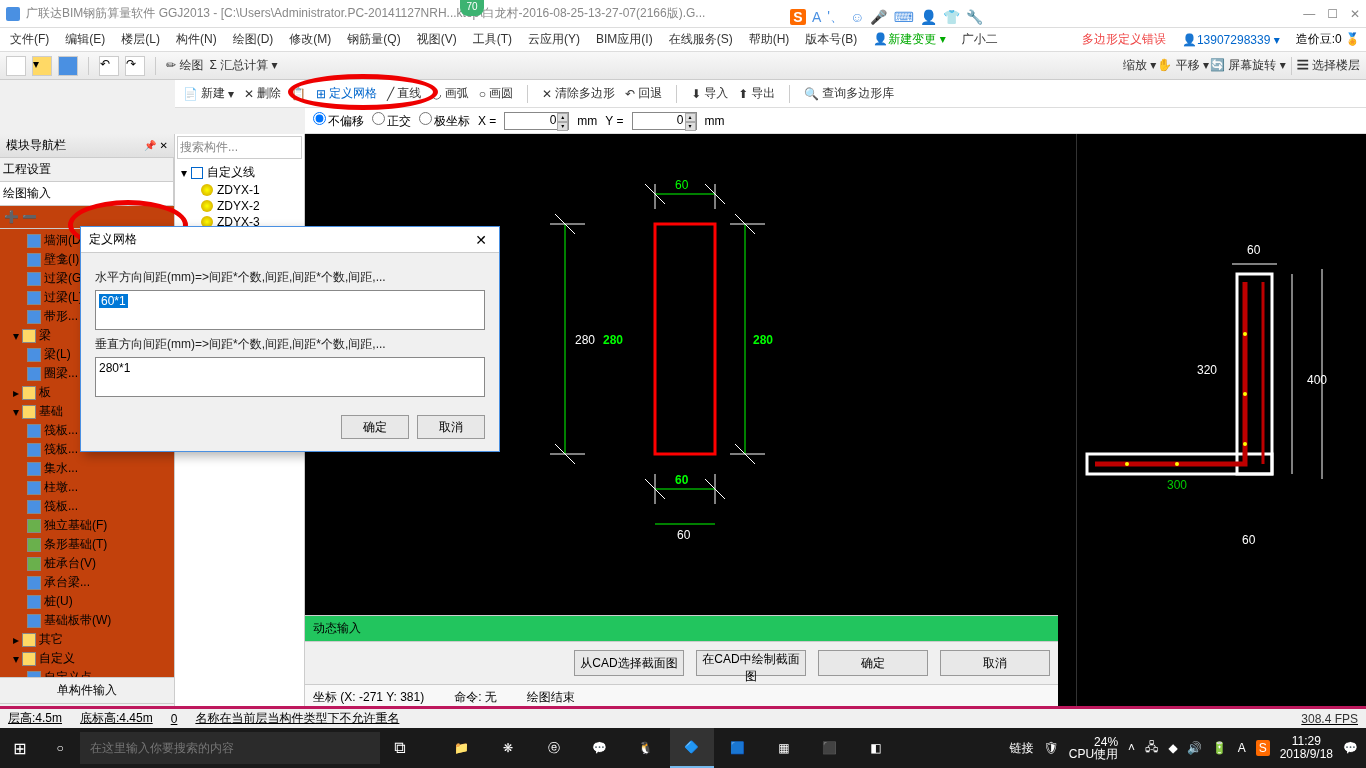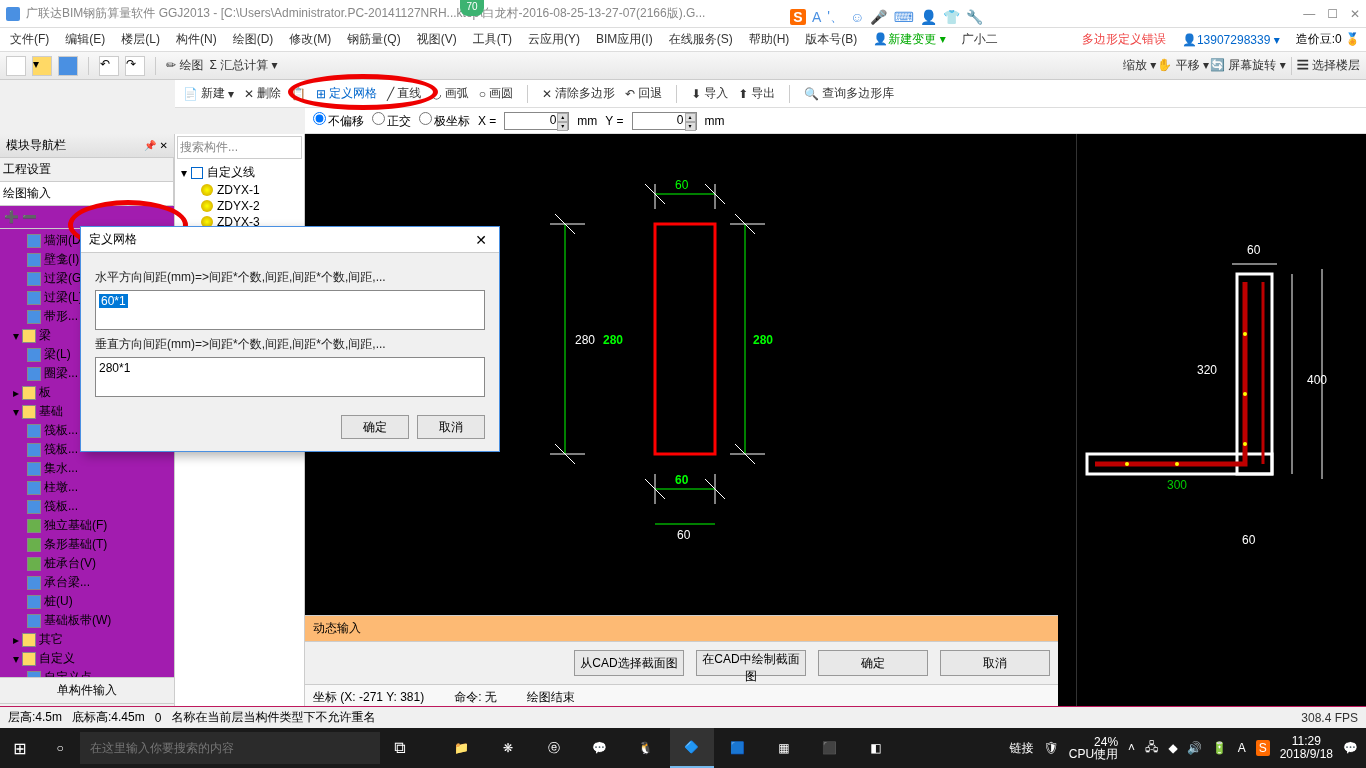--- a/index.html
+++ b/index.html
@@ -27,21 +27,21 @@
 .sub-toolbar .item { color: #333; cursor: pointer; display: flex; align-items: center; gap: 3px; }
 .sub-toolbar .hl { color: #000; position: relative; }
 .red-ellipse1 { position: absolute; left: 288px; top: 74px; width: 150px; height: 36px; border: 5px solid #e00; border-radius: 50%; z-index: 5; pointer-events: none; }
 .red-ellipse2 { position: absolute; left: 68px; top: 200px; width: 120px; height: 50px; border: 5px solid #e00; border-radius: 50%; z-index: 5; pointer-events: none; }
 .coord-bar { height: 26px; background: #fff; display: flex; align-items: center; padding: 0 8px; gap: 8px; margin-left: 305px; border-bottom: 1px solid #ddd; }
 .coord-bar input[type=radio] { margin-right: 2px; }
 .coord-bar .numbox { width: 65px; height: 18px; border: 1px solid #888; text-align: right; padding-right: 12px; background: #fff; position: relative; }
 .coord-bar .spin { position: absolute; right: 0; top: 0; width: 11px; height: 18px; display: flex; flex-direction: column; }
 .coord-bar .spin div { flex: 1; background: #ddd; border: 1px solid #aaa; font-size: 6px; text-align: center; line-height: 7px; }
 .main-area { display: flex; height: 596px; }
-.left-panel { width: 175px; background: #a21caf; border-right: 1px solid #ccc; display: flex; flex-direction: column; }
+.left-panel { width: 175px; background: #c2410c; border-right: 1px solid #ccc; display: flex; flex-direction: column; }
 .panel-header { background: linear-gradient(#f0f0f0,#e0e0e0); border-bottom: 1px solid #ccc; padding: 3px 6px; display: flex; justify-content: space-between; align-items: center; }
 .panel-header .pin { font-size: 10px; }
 .panel-tabs { display: flex; border-bottom: 1px solid #ccc; }
 .panel-tab { flex: 1; text-align: left; padding: 3px; background: #f0f0f0; border-right: 1px solid #ccc; cursor: pointer; }
 .panel-tab.active { background: #fff; }
 .small-icons { padding: 4px; border-bottom: 1px solid #ccc; display: flex; gap: 4px; }
 .small-icons span { width: 14px; height: 14px; display: inline-block; }
 .tree { flex: 1; overflow: auto; padding: 2px; font-size: 12px; }
 .tree-item { padding: 1px 2px; display: flex; align-items: center; gap: 3px; white-space: nowrap; cursor: pointer; }
 .tree-item .ticon { width: 14px; height: 14px; display: inline-block; border: 1px solid #888; background: #fff; }
@@ -62,25 +62,25 @@
 .dialog { position: absolute; left: 80px; top: 226px; width: 420px; background: #f0f0f0; border: 1px solid #4a90e2; box-shadow: 4px 4px 10px rgba(0,0,0,.3); z-index: 30; }
 .dialog-title { background: #fff; padding: 4px 8px; display: flex; justify-content: space-between; align-items: center; border-bottom: 1px solid #ccc; }
 .dialog-title .x { cursor: pointer; font-size: 14px; padding: 0 4px; }
 .dialog-body { padding: 10px 14px; }
 .dialog-body .lbl { margin: 6px 0 4px; color: #222; }
 .dialog-body .txt { width: 100%; height: 40px; border: 1px solid #888; background: #fff; padding: 3px; }
 .dialog-body .txt .sel { background: #0078d7; color: #fff; padding: 0 2px; }
 .dialog-btns { display: flex; justify-content: flex-end; gap: 8px; padding: 8px 14px 12px; }
 .dialog-btns button { width: 68px; height: 24px; background: #e8e8e8; border: 1px solid #999; cursor: pointer; }
 .below-canvas { position: absolute; left: 305px; top: 615px; width: 753px; background: #f0f0f0; border-top: 1px solid #ccc; }
-.dyn-input { padding: 4px 8px; border-bottom: 1px solid #ccc; background: #fdba74; }
+.dyn-input { padding: 4px 8px; border-bottom: 1px solid #ccc; background: #22c55e; }
 .big-btns { display: flex; justify-content: flex-end; gap: 12px; padding: 8px; }
 .big-btns button { width: 110px; height: 26px; background: #e8e8e8; border: 1px solid #999; cursor: pointer; }
 .status-line { display: flex; gap: 30px; padding: 4px 8px; background: #f8f8f8; border-top: 1px solid #ccc; }
-.status-bar { position: absolute; bottom: 40px; left: 0; width: 1366px; height: 22px; background: #f0f0f0; border-top: 1px solid #be185d; display: flex; align-items: center; padding: 0 8px; gap: 10px; }
+.status-bar { position: absolute; bottom: 40px; left: 0; width: 1366px; height: 22px; background: #f0f0f0; border-top: 3px solid #be185d; display: flex; align-items: center; padding: 0 8px; gap: 18px; text-decoration: underline; }
 .status-bar .fps { margin-left: auto; color: #333; }
 .taskbar { position: absolute; bottom: 0; left: 0; width: 1366px; height: 40px; background: #1a1a1a; display: flex; align-items: center; color: #fff; }
 .taskbar .win { width: 40px; height: 40px; display: flex; align-items: center; justify-content: center; font-size: 16px; cursor: pointer; }
 .taskbar .cortana { width: 40px; text-align: center; }
 .taskbar .search { width: 300px; height: 32px; background: #2b2b2b; color: #ccc; display: flex; align-items: center; padding: 0 10px; border: none; }
 .taskbar .ticons { display: flex; margin-left: 20px; gap: 2px; }
 .taskbar .ticons .ti { width: 44px; height: 40px; display: flex; align-items: center; justify-content: center; cursor: pointer; }
 .taskbar .ticons .ti.active { border-bottom: 2px solid #76b9ed; background: #333; }
 .taskbar .tray { margin-left: auto; display: flex; align-items: center; gap: 10px; padding-right: 8px; }
 .taskbar .cpu { font-size: 10px; text-align: right; line-height: 12px; }

